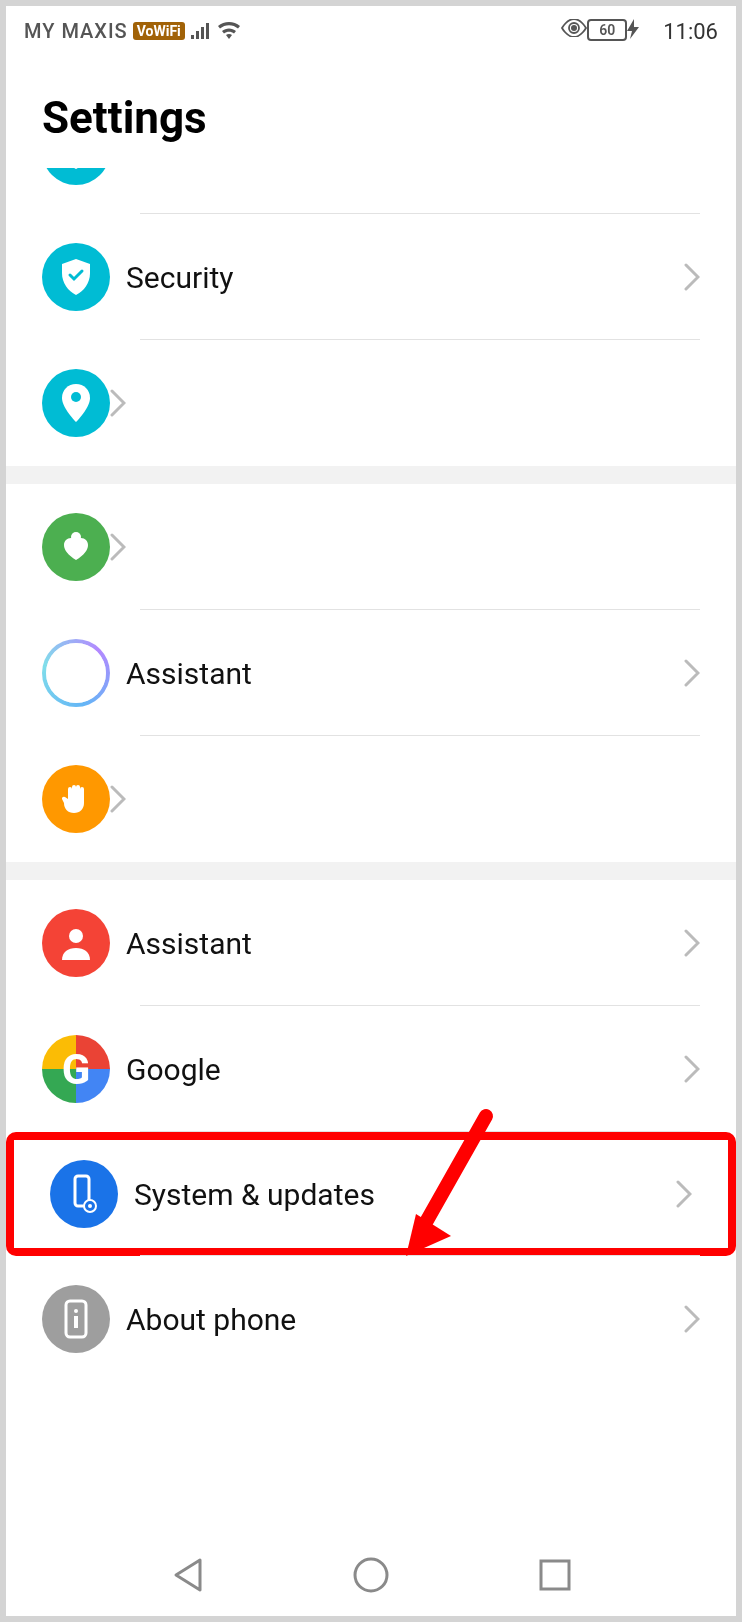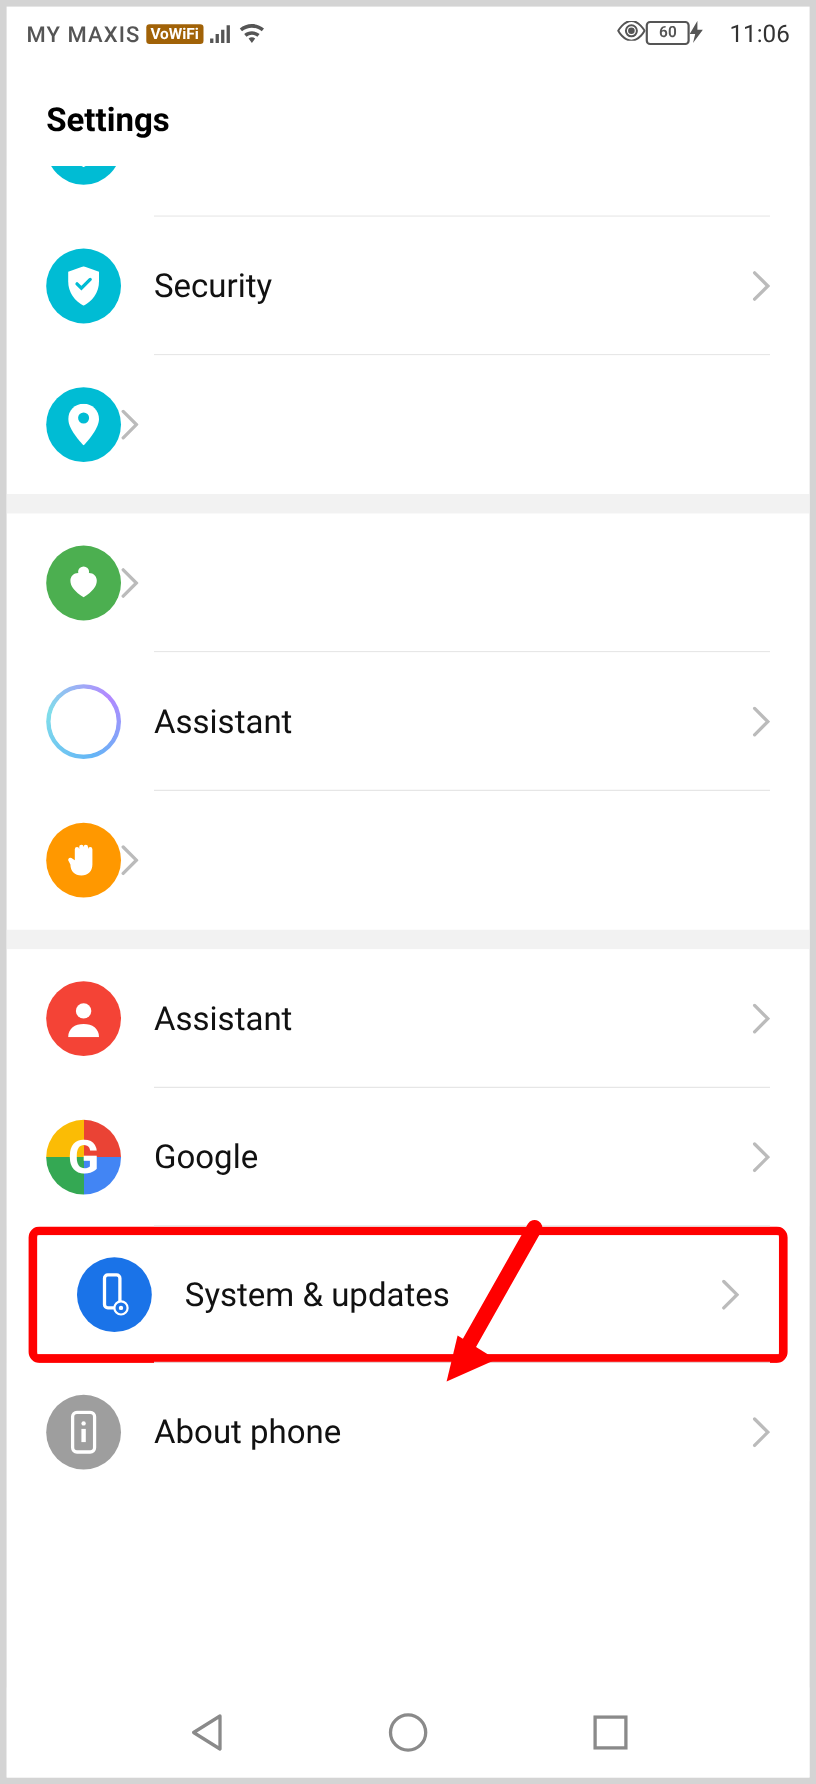--- a/index.html
+++ b/index.html
@@ -46,21 +46,21 @@
       display: flex;
       align-items: center;
       justify-content: center;
       font-size: 14px;
       font-weight: 600;
       position: relative;
     }
     .clock { font-size: 22px; color: #333; margin-left: 24px; }
 
     .page-title {
-      font-size: 30px;
+      font-size: 44px;
       font-weight: 700;
       color: #000;
       padding: 36px 36px 24px 36px;
     }
 
     .content {
       height: calc(100% - 50px - 110px - 82px);
       overflow: hidden;
     }
 
@@ -84,21 +84,21 @@
       display: flex;
       align-items: center;
       justify-content: center;
       color: #fff;
       flex-shrink: 0;
     }
     .row .label {
       flex: 1;
       font-size: 30px;
       color: #111;
-      padding: 0 30px;
+      padding: 0 16px;
       line-height: 1.3;
     }
     .row .chev {
       color: #bbb;
       flex-shrink: 0;
     }
     .row-divider {
       position: absolute;
       bottom: 0;
       left: 134px;
@@ -132,21 +132,21 @@
       width: 68px; height: 68px; border-radius: 50%;
       background: conic-gradient(#ea4335 0deg 90deg, #4285f4 90deg 180deg, #34a853 180deg 270deg, #fbbc05 270deg 360deg);
       display:flex; align-items:center; justify-content:center;
       color:#fff; font-size: 42px; font-weight: 700;
       flex-shrink:0;
     }
 
     .highlight-box {
       border: 8px solid #ff0000;
       border-radius: 10px;
-      margin: 0 20px;
+      margin: 0 0;
     }
 
     .arrow {
       position: absolute;
       left: 390px;
       top: 1100px;
       pointer-events: none;
       z-index: 50;
     }
 

